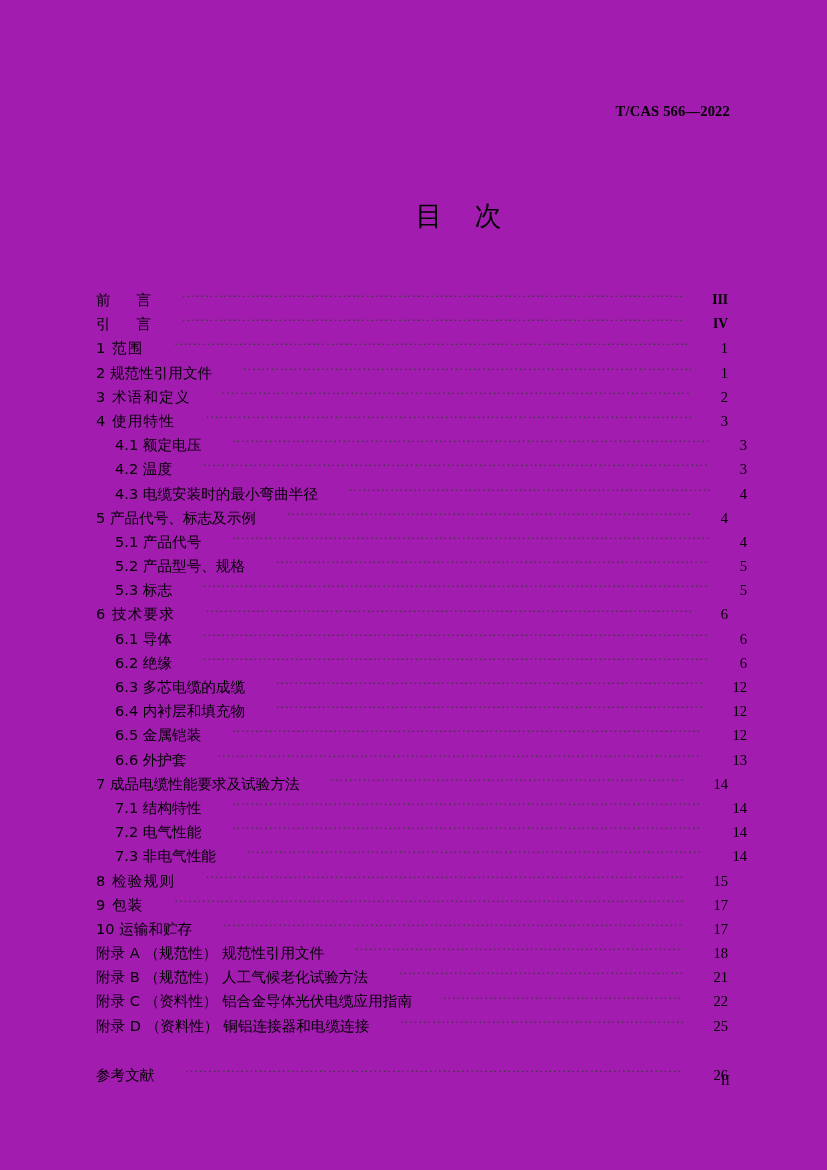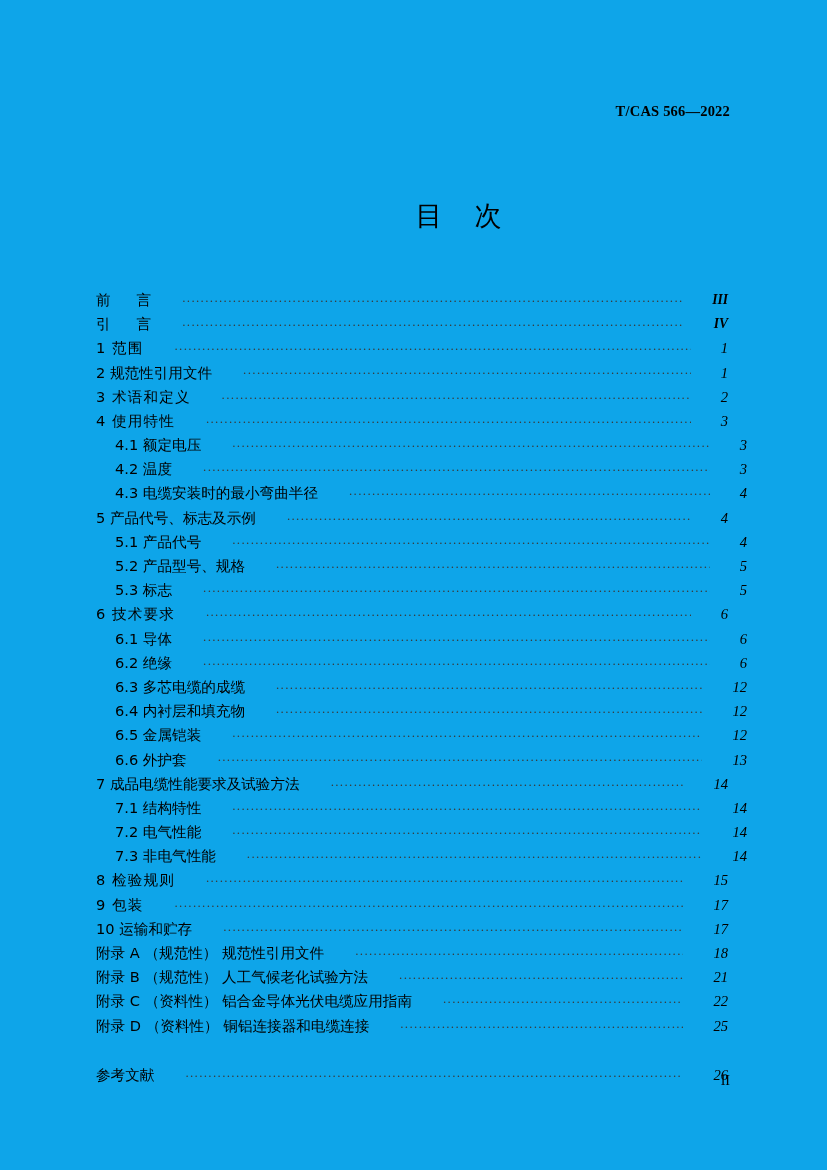--- a/index.html
+++ b/index.html
@@ -9,21 +9,21 @@
   }
   body {
     font-family: "Liberation Serif", "DejaVu Serif", serif;
     color: #000000;
   }
   .page {
     position: relative;
     width: 827px;
     height: 1170px;
     margin: 0 auto;
-    background: #0ea5e9;
+    background: #a21caf;
     overflow: hidden;
   }
 
   
   .std-header {
     position: absolute;
     top: 103px;
     right: 97px;
     font-family: "Liberation Serif", "DejaVu Serif", serif;
     font-weight: bold;
@@ -52,21 +52,21 @@
 
   
   .toc {
     position: absolute;
     top: 288px;
     left: 96px;
     width: 632px;
   }
   .toc-row {
     display: flex;
-    align-items: flex-end;
+    align-items: center;
     width: 100%;
     font-size: 14.6px;
     line-height: 24.2px;
     height: 24.2px;
     font-family: "DejaVu Sans", "Liberation Sans", sans-serif;
     white-space: nowrap;
     gap: 28px;
   }
   .toc-row.lvl2 {
     padding-left: 19px;
@@ -103,21 +103,20 @@
     letter-spacing: 1.35px;
     color: #3a3a3a;
     white-space: nowrap;
   }
   .toc-page {
     flex: 0 0 auto;
     text-align: right;
     font-family: "Liberation Serif", "DejaVu Serif", serif;
     font-size: 14.6px;
     padding-left: 1px;
-    font-style: italic;
   }
   .toc-page.roman {
     font-weight: bold;
     font-size: 13.6px;
   }
 
   
   .footer-page {
     position: absolute;
     top: 1073px;

